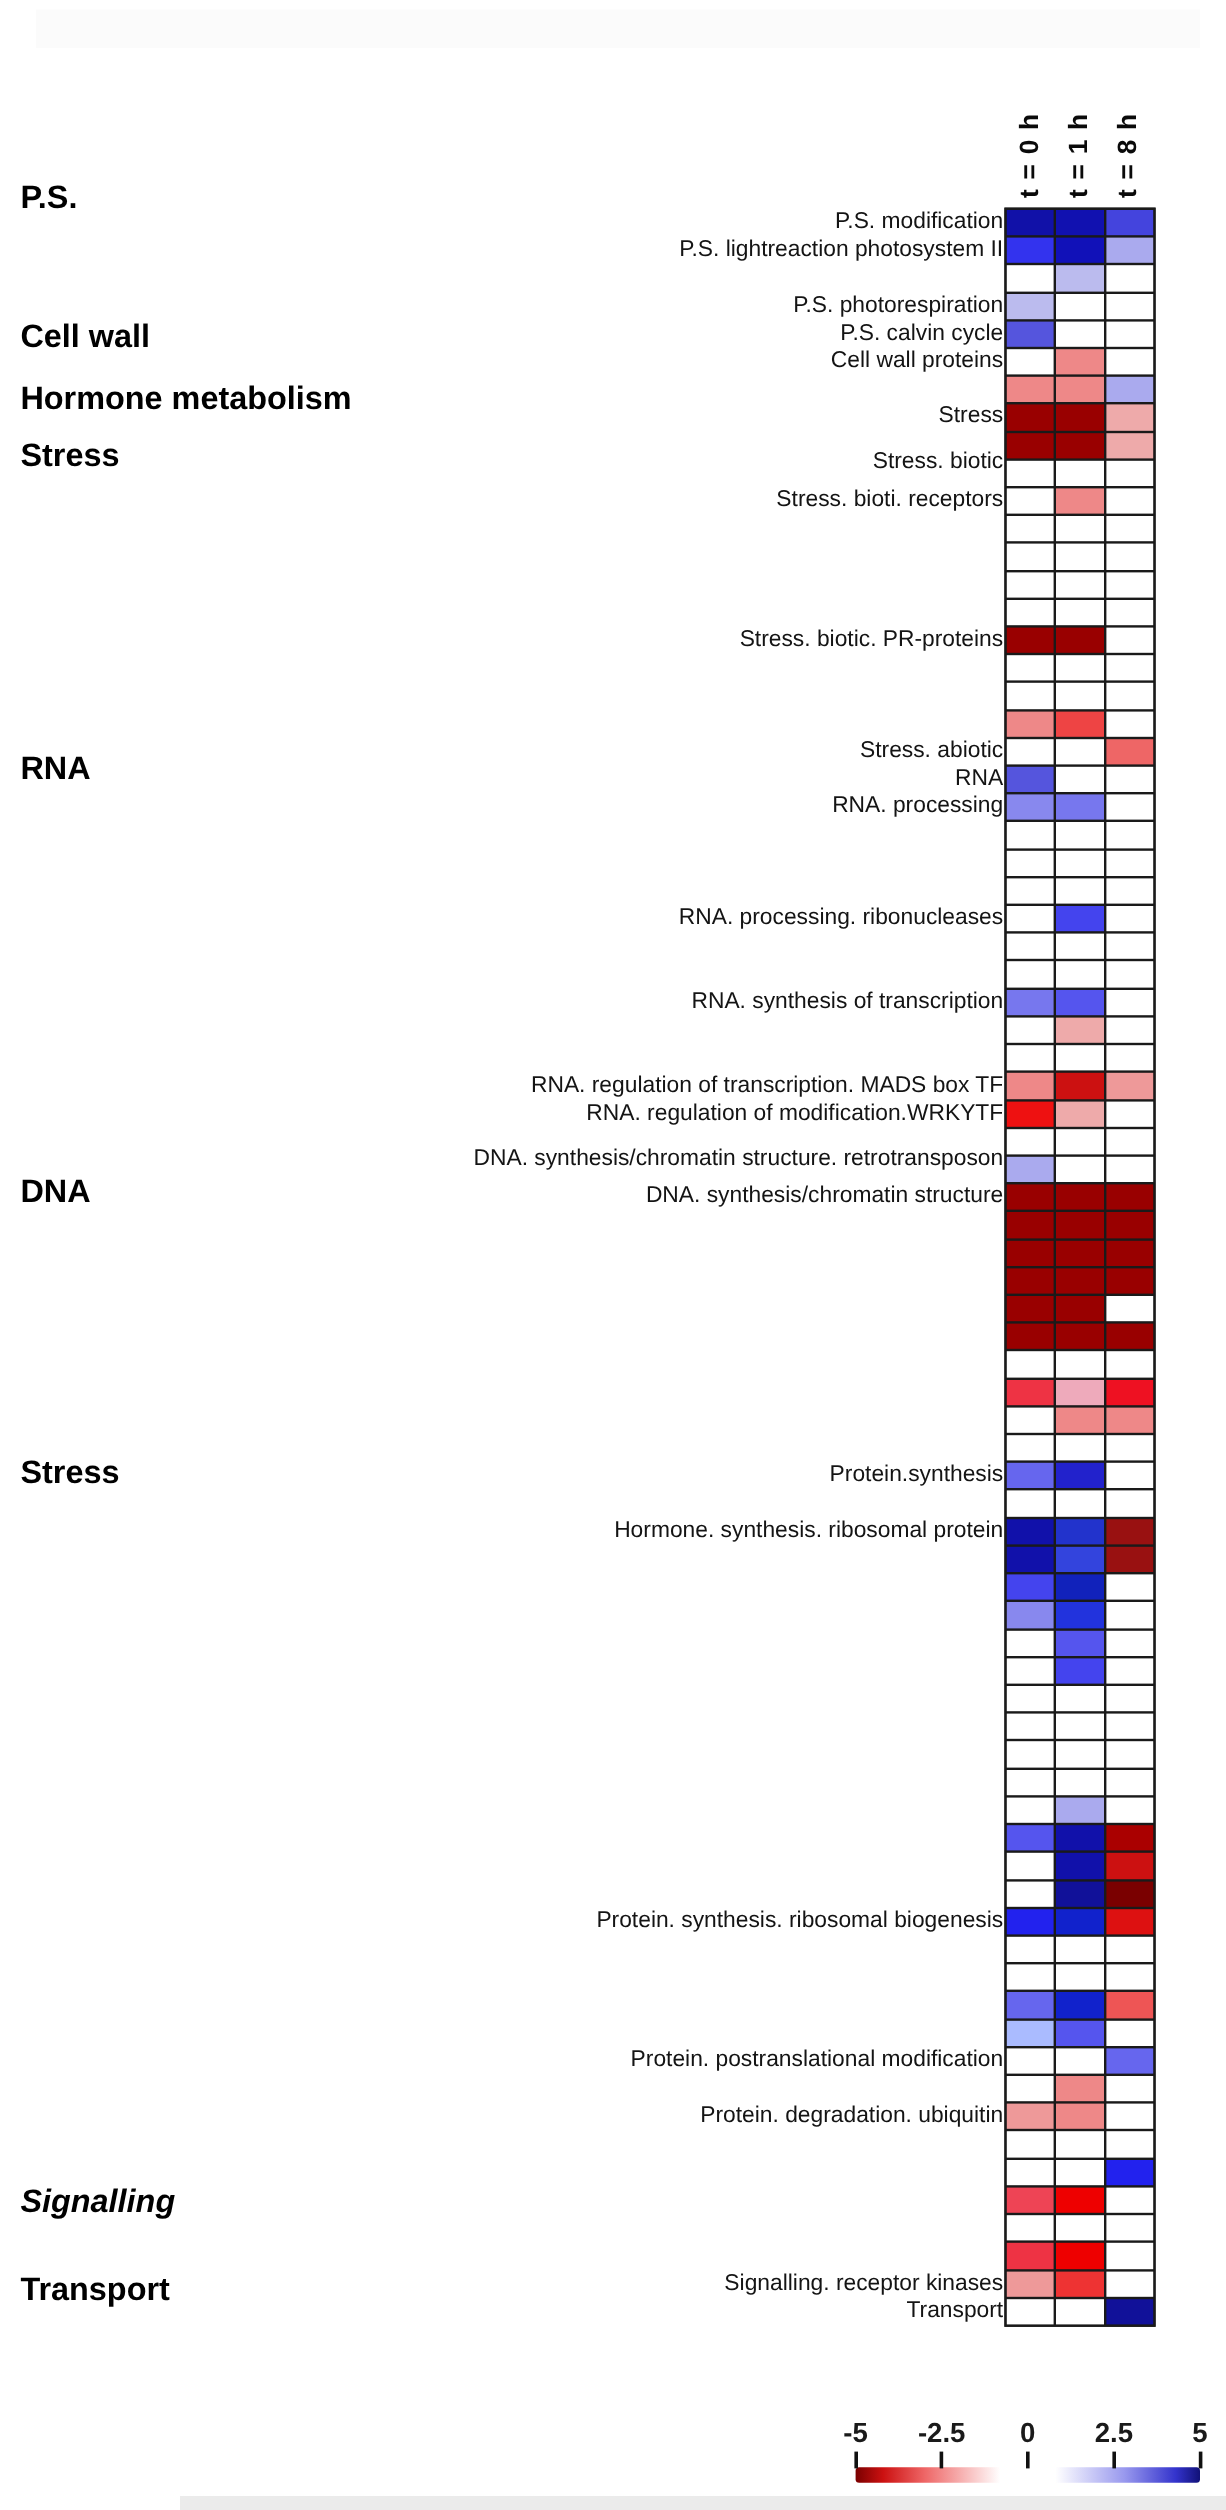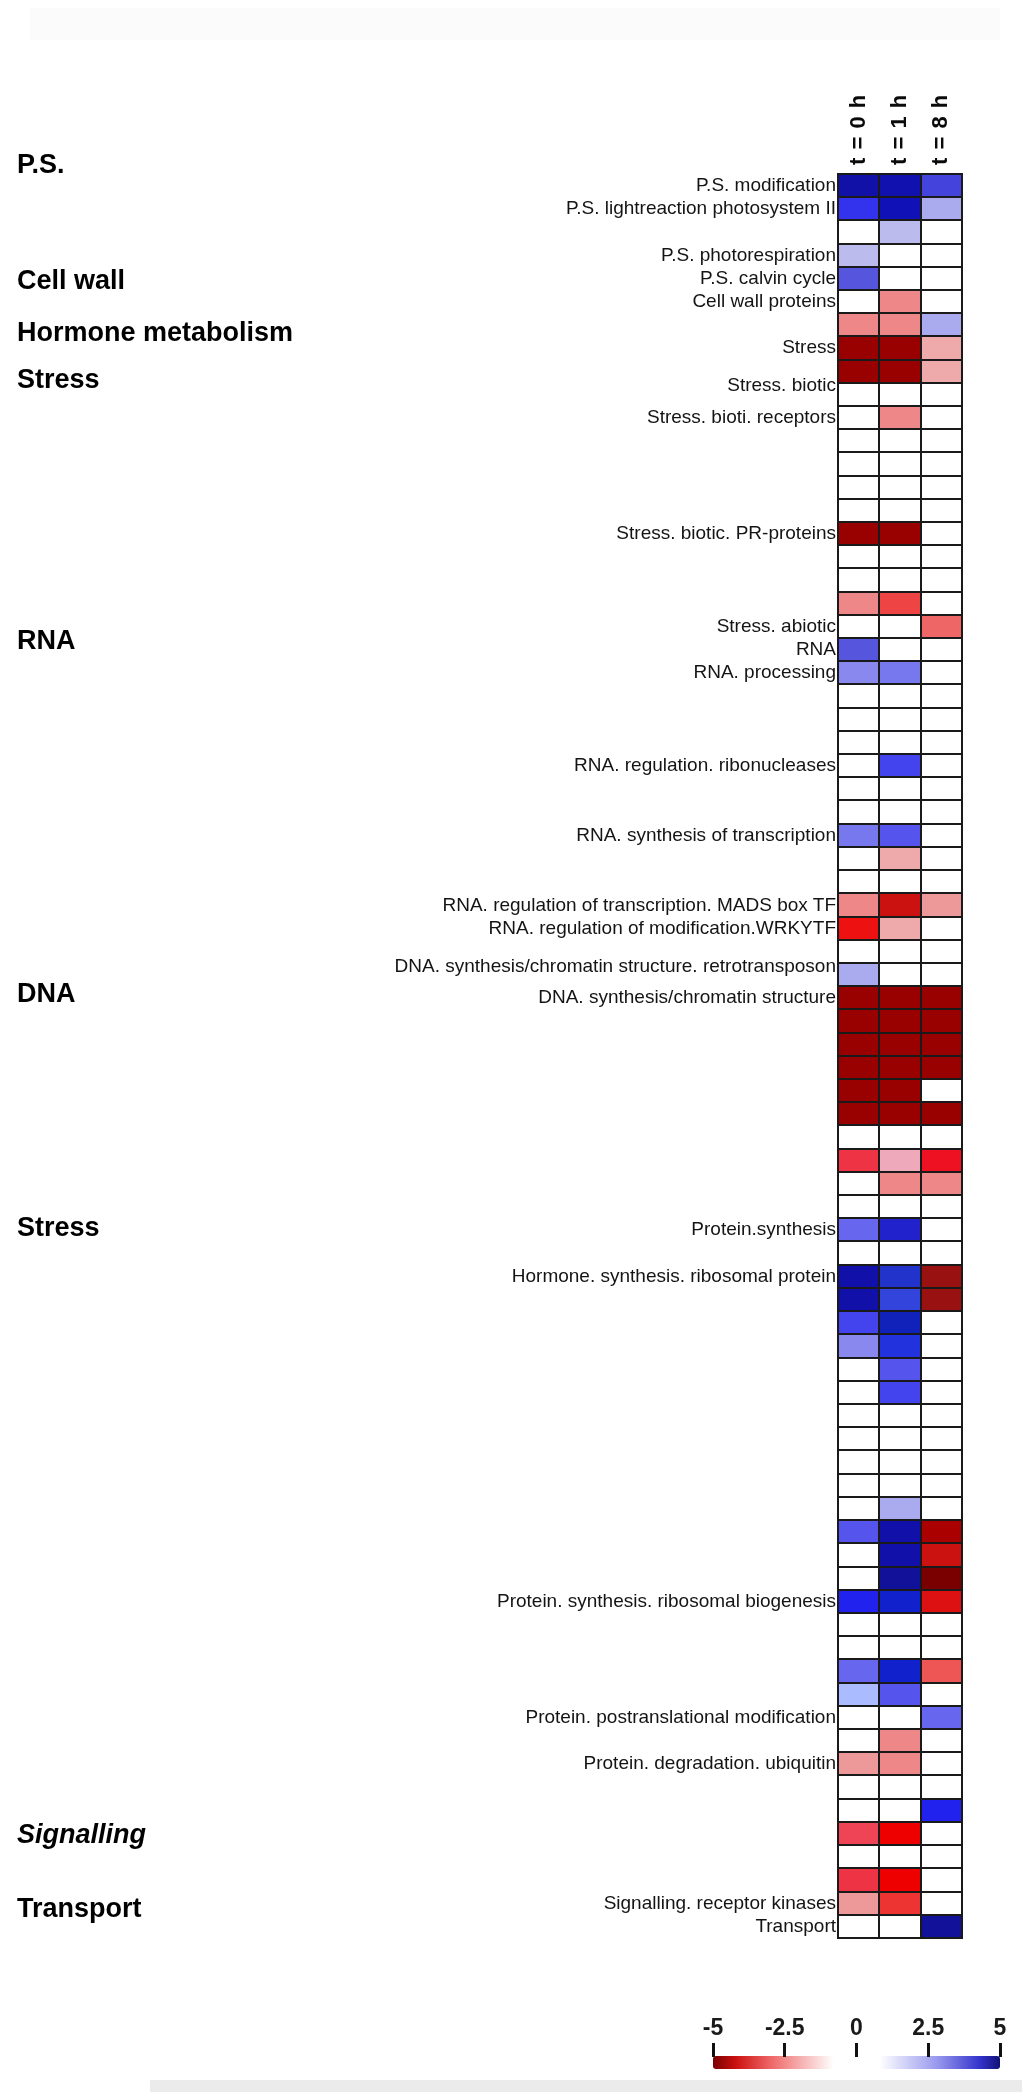--- a/index.html
+++ b/index.html
@@ -263,21 +263,21 @@
       <div class="row-label" style="top: 242.632px; height: 23.2105px; line-height: 23.2105px;">P.S. photorespiration</div>
       <div class="row-label" style="top: 265.842px; height: 23.2105px; line-height: 23.2105px;">P.S.  calvin cycle</div>
       <div class="row-label" style="top: 289.053px; height: 23.2105px; line-height: 23.2105px;">Cell wall proteins</div>
       <div class="row-label" style="top: 335.474px; height: 23.2105px; line-height: 23.2105px;">Stress</div>
       <div class="row-label" style="top: 358.684px; height: 23.2105px; line-height: 23.2105px; margin-top: 14px;">Stress. biotic</div>
       <div class="row-label" style="top: 405.105px; height: 23.2105px; line-height: 23.2105px;">Stress. bioti. receptors</div>
       <div class="row-label" style="top: 521.158px; height: 23.2105px; line-height: 23.2105px;">Stress. biotic. PR-proteins</div>
       <div class="row-label" style="top: 614px; height: 23.2105px; line-height: 23.2105px;">Stress. abiotic</div>
       <div class="row-label" style="top: 637.211px; height: 23.2105px; line-height: 23.2105px;">RNA</div>
       <div class="row-label" style="top: 660.421px; height: 23.2105px; line-height: 23.2105px;">RNA. processing</div>
-      <div class="row-label" style="top: 753.263px; height: 23.2105px; line-height: 23.2105px;">RNA. regulation. ribonucleases</div>
+      <div class="row-label" style="top: 753.263px; height: 23.2105px; line-height: 23.2105px;">RNA. processing. ribonucleases</div>
       <div class="row-label" style="top: 822.895px; height: 23.2105px; line-height: 23.2105px;">RNA. synthesis of transcription</div>
       <div class="row-label" style="top: 892.526px; height: 23.2105px; line-height: 23.2105px;">RNA. regulation of transcription. MADS box TF</div>
       <div class="row-label" style="top: 915.737px; height: 23.2105px; line-height: 23.2105px;">RNA. regulation of modification.WRKYTF</div>
       <div class="row-label" style="top: 985.368px; height: 23.2105px; line-height: 23.2105px;">DNA. synthesis/chromatin structure</div>
       <div class="row-label" style="top: 954px; height: 23.2105px; line-height: 23.2105px;">DNA. synthesis/chromatin structure. retrotransposon</div>
       <div class="row-label" style="top: 1217.47px; height: 23.2105px; line-height: 23.2105px;">Protein.synthesis</div>
       <div class="row-label" style="top: 1263.89px; height: 23.2105px; line-height: 23.2105px;">Hormone. synthesis. ribosomal protein</div>
       <div class="row-label" style="top: 1588.84px; height: 23.2105px; line-height: 23.2105px; text-align: right;">Protein. synthesis. ribosomal biogenesis</div>
       <div class="row-label" style="top: 1704.89px; height: 23.2105px; line-height: 23.2105px;">Protein. postranslational modification</div>
       <div class="row-label" style="top: 1751.32px; height: 23.2105px; line-height: 23.2105px;">Protein. degradation. ubiquitin</div>

